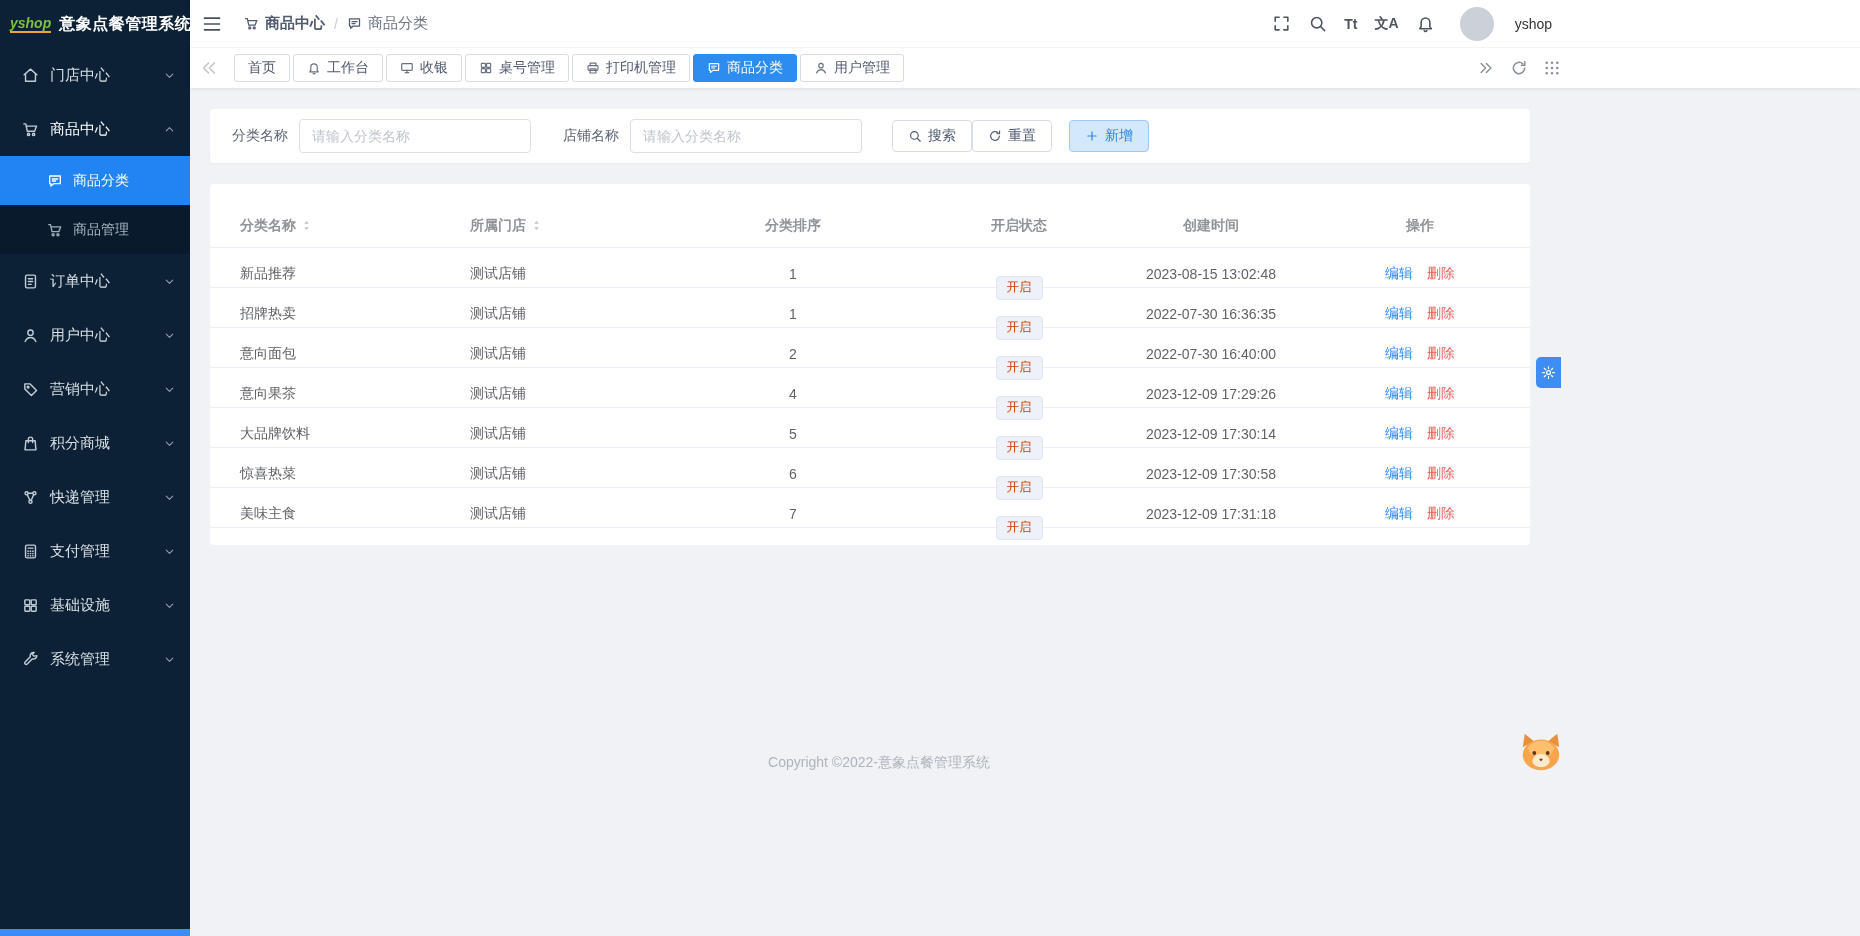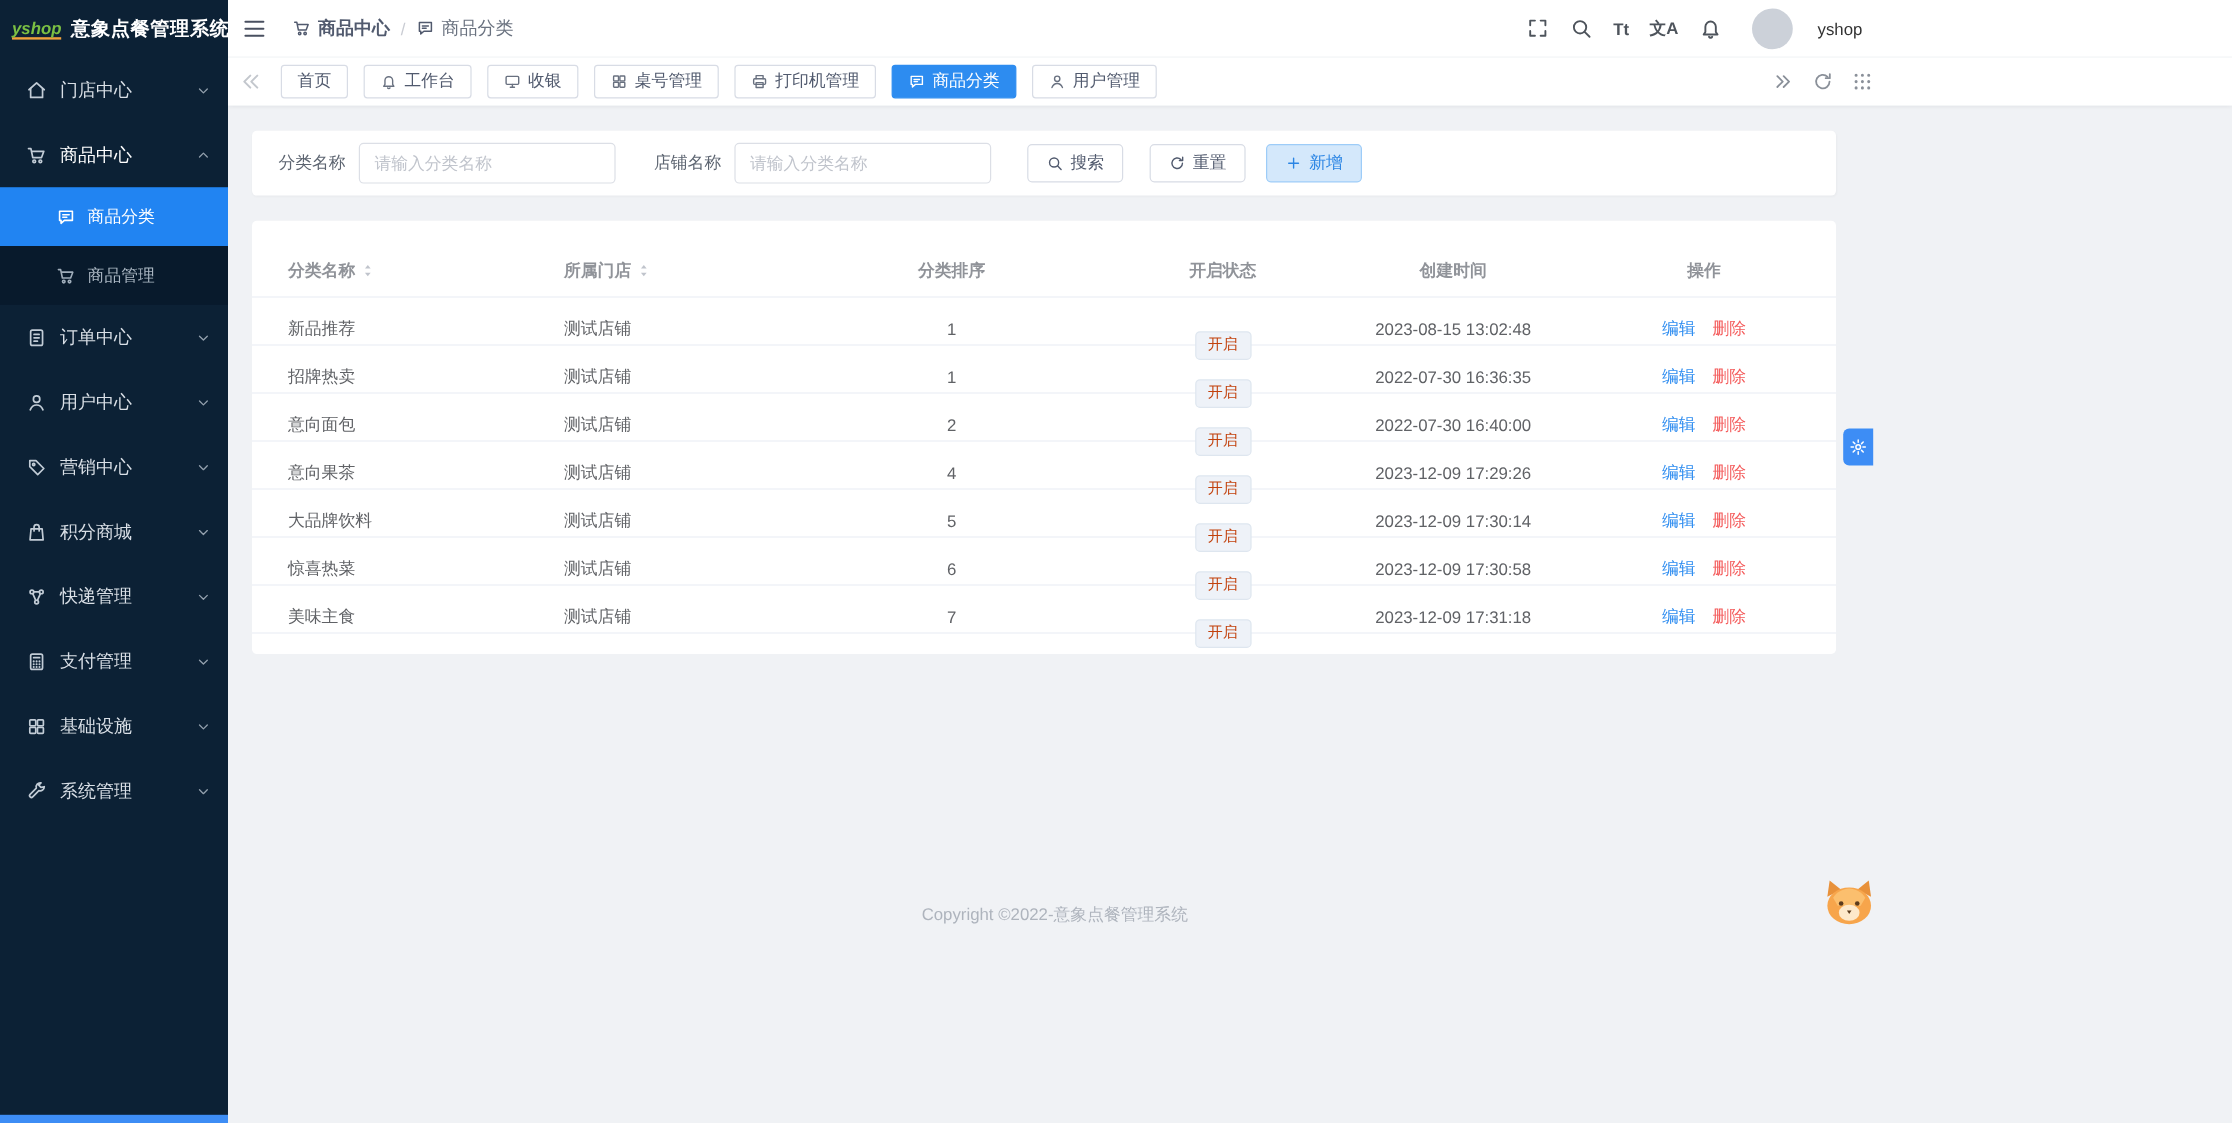--- a/index.html
+++ b/index.html
@@ -37,38 +37,38 @@
   .crumb-sep { color:#c9ccd3; font-size:14px; }
   .header-right { position:absolute; right:308px; display:flex; align-items:center; gap:17px; }
   .hicon { width:19px; height:19px; color:#4e545c; cursor:pointer; }
   .txt-icon { font-size:14px; font-weight:bold; color:#4e545c; cursor:pointer; white-space:nowrap; }
   .avatar { width:34px; height:34px; border-radius:50%; background:#ccd1d9; margin-left:8px; flex:none; cursor:pointer; }
   .username { font-size:14px; color:#333; margin-left:4px; cursor:pointer; }
 
   
   .tabbar { position:absolute; left:190px; top:48px; width:1670px; height:40px; background:#ffffff; display:flex; align-items:center; box-shadow:0 1px 4px rgba(0,21,41,.08); z-index:3; }
   .tab-arrow { width:20px; height:20px; margin-left:9px; color:#c3c7cd; cursor:pointer; }
-  .tabs { display:flex; gap:13px; margin-left:15px; }
+  .tabs { display:flex; gap:3px; margin-left:15px; }
   .tab { height:28px; display:flex; align-items:center; gap:6px; padding:0 13px; border:1px solid #d8dce5; border-radius:3px; font-size:14px; color:#515a6e; background:#fff; cursor:pointer; white-space:nowrap; }
   .tab .ticon { width:14px; height:14px; color:#697180; }
   .tab.active { background:#2d8cf0; border-color:#2d8cf0; color:#fff; }
   .tab.active .ticon { color:#fff; }
   .tabbar-right { position:absolute; right:299px; display:flex; align-items:center; gap:15px; }
   .tbicon { width:18px; height:18px; color:#8a9099; cursor:pointer; }
 
   
   .main { position:absolute; left:190px; top:88px; width:1670px; height:848px; background:#f0f2f5; }
   .filter-card { position:absolute; left:20px; top:21px; width:1320px; height:54px; background:#fff; border-radius:4px; display:flex; align-items:center; padding:0 22px; box-shadow:0 1px 2px rgba(0,0,0,.03); }
   .f-label { font-size:14px; color:#5c6470; margin-right:11px; white-space:nowrap; }
-  .f-input { width:214px; height:32px; border:1px solid #dcdfe6; border-radius:4px; padding:16px 12px; font-size:14px; color:#606266; outline:none; font-family:inherit; }
+  .f-input { width:232px; height:32px; border:1px solid #dcdfe6; border-radius:4px; padding:16px 12px; font-size:14px; color:#606266; outline:none; font-family:inherit; }
   .f-input::placeholder { color:#c0c4cc; }
   .gap32 { width:32px; flex:none; } .gap30 { width:30px; flex:none; }
   .btn { height:32px; display:inline-flex; align-items:center; gap:6px; padding:0 15px; border:1px solid #d8dce5; border-radius:4px; background:#fff; font-size:14px; color:#515a6e; cursor:pointer; font-family:inherit; white-space:nowrap; }
   .btn .bicon { width:14px; height:14px; }
-  .btn-search { margin-right:22px; } .btn-reset { margin-right:17px; }
+  .btn-search { } .btn-reset { margin-right:17px; }
   .btn-add { background:#d4e8fb; border-color:#9dccf8; color:#2b85e4; }
 
   .table-card { position:absolute; left:20px; top:96px; width:1320px; height:361px; background:#fff; border-radius:4px; padding-top:20px; }
   .trow { display:grid; grid-template-columns:230px 220px 266px 186px 198px 220px; align-items:center; border-bottom:1px solid #ebeef5; }
   .trow.head { height:44px; }
   .trow.body-row { height:40px; }
   .th { font-size:14px; font-weight:bold; color:#909399; display:flex; align-items:center; }
   .td { font-size:14px; color:#606266; }
   .c-left { padding-left:30px; text-align:left; justify-content:flex-start; }
   .c-center { text-align:center; justify-content:center; }

